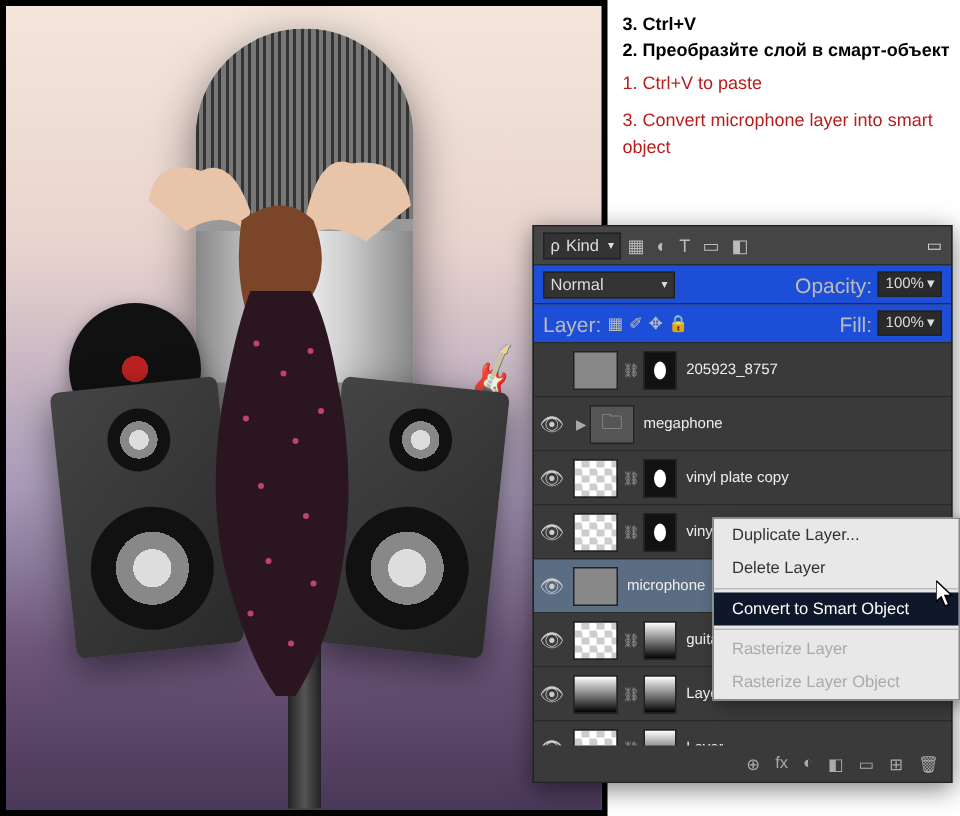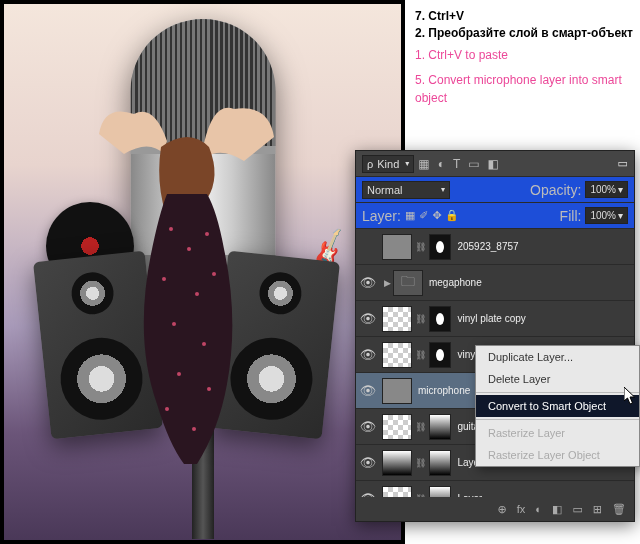--- a/index.html
+++ b/index.html
@@ -14,21 +14,21 @@
 .guitar{position:absolute;right:52px;top:228px;font-size:30px;transform:rotate(-20deg)}
 .speaker{position:absolute;width:112px;height:178px;background:linear-gradient(135deg,#444,#2a2a2a);border-radius:6px;box-shadow:0 8px 24px rgba(0,0,0,.5);top:252px}
 .speaker.l{left:38px;transform:rotate(-6deg)}
 .speaker.r{left:215px;transform:rotate(6deg)}
 .spk-w{position:absolute;left:50%;transform:translateX(-50%);border-radius:50%;background:radial-gradient(circle,#ddd 0 22%,#888 22% 42%,#111 42% 100%)}
 .spk-tw{width:42px;height:42px;top:16px}
 .spk-mw{width:82px;height:82px;bottom:14px}
 .woman{position:absolute;left:75px;top:95px;width:215px;height:370px;pointer-events:none}
 .instructions{position:absolute;left:415px;top:8px;width:218px;font-size:12px;line-height:1.45}
 .inst-b{font-weight:bold;color:#000}
-.inst-r{color:#ec4899;margin-top:4px}
+.inst-r{color:#b91c1c;margin-top:4px}
 .panel{position:absolute;left:355px;top:150px;width:280px;background:#3a3a3a;color:#ddd;font-size:11px;border:1px solid #222;box-shadow:0 4px 16px rgba(0,0,0,.5)}
 .p-row{display:flex;align-items:center;height:26px;padding:0 6px;border-bottom:1px solid #2a2a2a;background:#1d4ed8;gap:4px}
 .p-hdr{background:#454545}
 .sel{background:#333;border:1px solid #222;color:#ddd;font-size:11px;height:18px;padding:0 4px;display:flex;align-items:center;gap:4px}
 .sel .arr{font-size:8px;margin-left:2px}
 .p-icons{display:flex;gap:8px;font-size:12px;color:#bbb;align-items:center}
 .p-lbl{color:#bbb;font-size:14px}
 .p-val{background:#2a2a2a;border:1px solid #222;padding:0 4px;height:17px;line-height:15px;font-size:10px;display:flex;align-items:flex-end;gap:2px}
 .layers{max-height:268px;overflow:hidden}
 .layer{display:flex;align-items:center;height:36px;border-bottom:1px solid #2a2a2a;background:#3a3a3a;position:relative}
@@ -88,24 +88,24 @@
         <circle cx="125" cy="245" r="2"></circle>
         <circle cx="100" cy="275" r="2"></circle>
         <circle cx="130" cy="290" r="2"></circle>
         <circle cx="88" cy="310" r="2"></circle>
         <circle cx="115" cy="330" r="2"></circle>
       </g>
   </svg>
 </div>
 
 <div class="instructions">
-  <div class="inst-b">7. Ctrl+V</div>
+  <div class="inst-b">3. Ctrl+V</div>
   <div class="inst-b">2. Преобразйте слой в смарт-объект</div>
   <div class="inst-r">1. Ctrl+V to paste</div>
-  <div class="inst-r" style="margin-top:8px">5. Convert microphone layer into smart object</div>
+  <div class="inst-r" style="margin-top:8px">3. Convert microphone layer into smart object</div>
 </div>
 
 <div class="panel">
   <div class="p-row p-hdr">
     <span class="sel">
       <span>ρ</span>
       <span>Kind</span>
       <span class="arr">▾</span>
     </span>
     <div class="p-icons">

